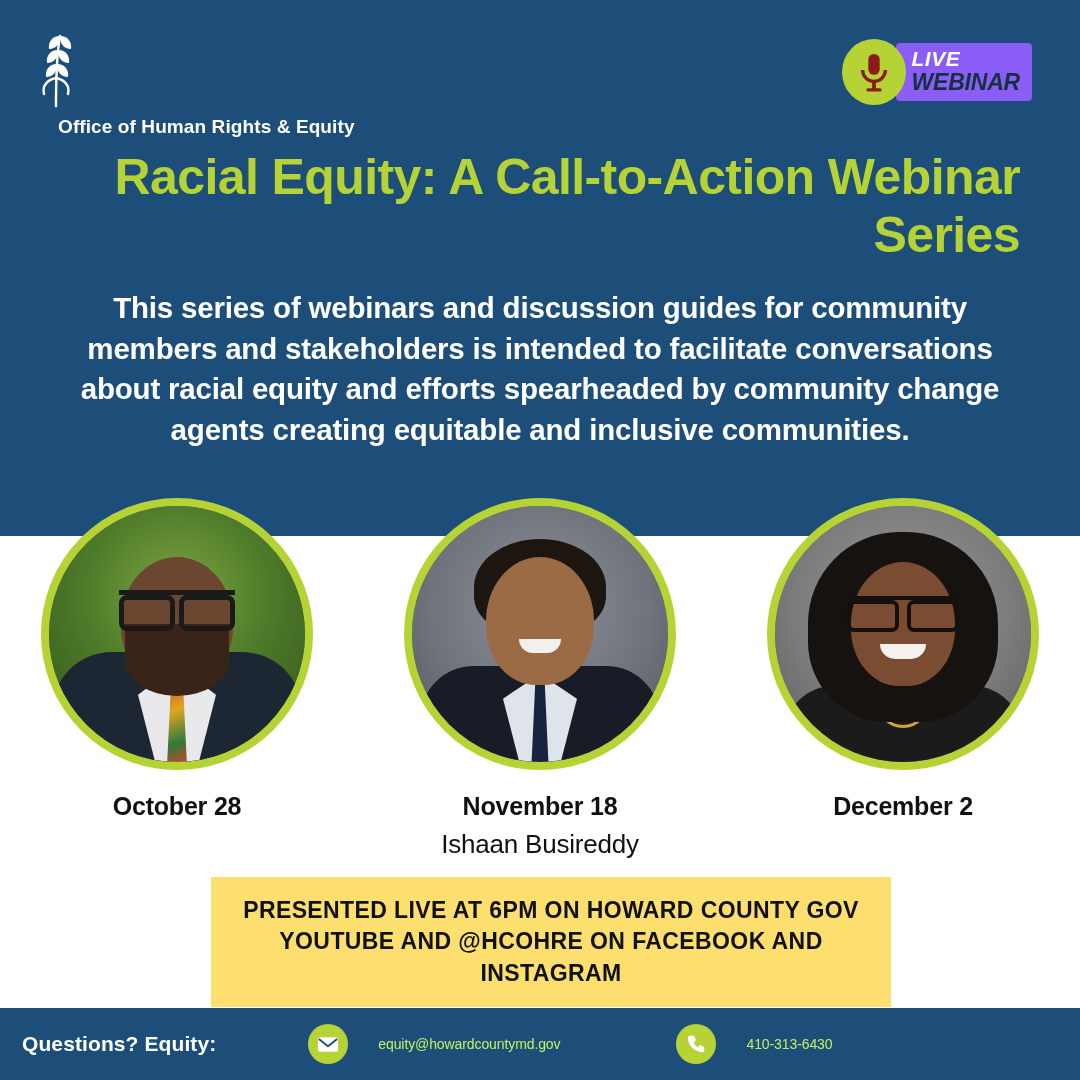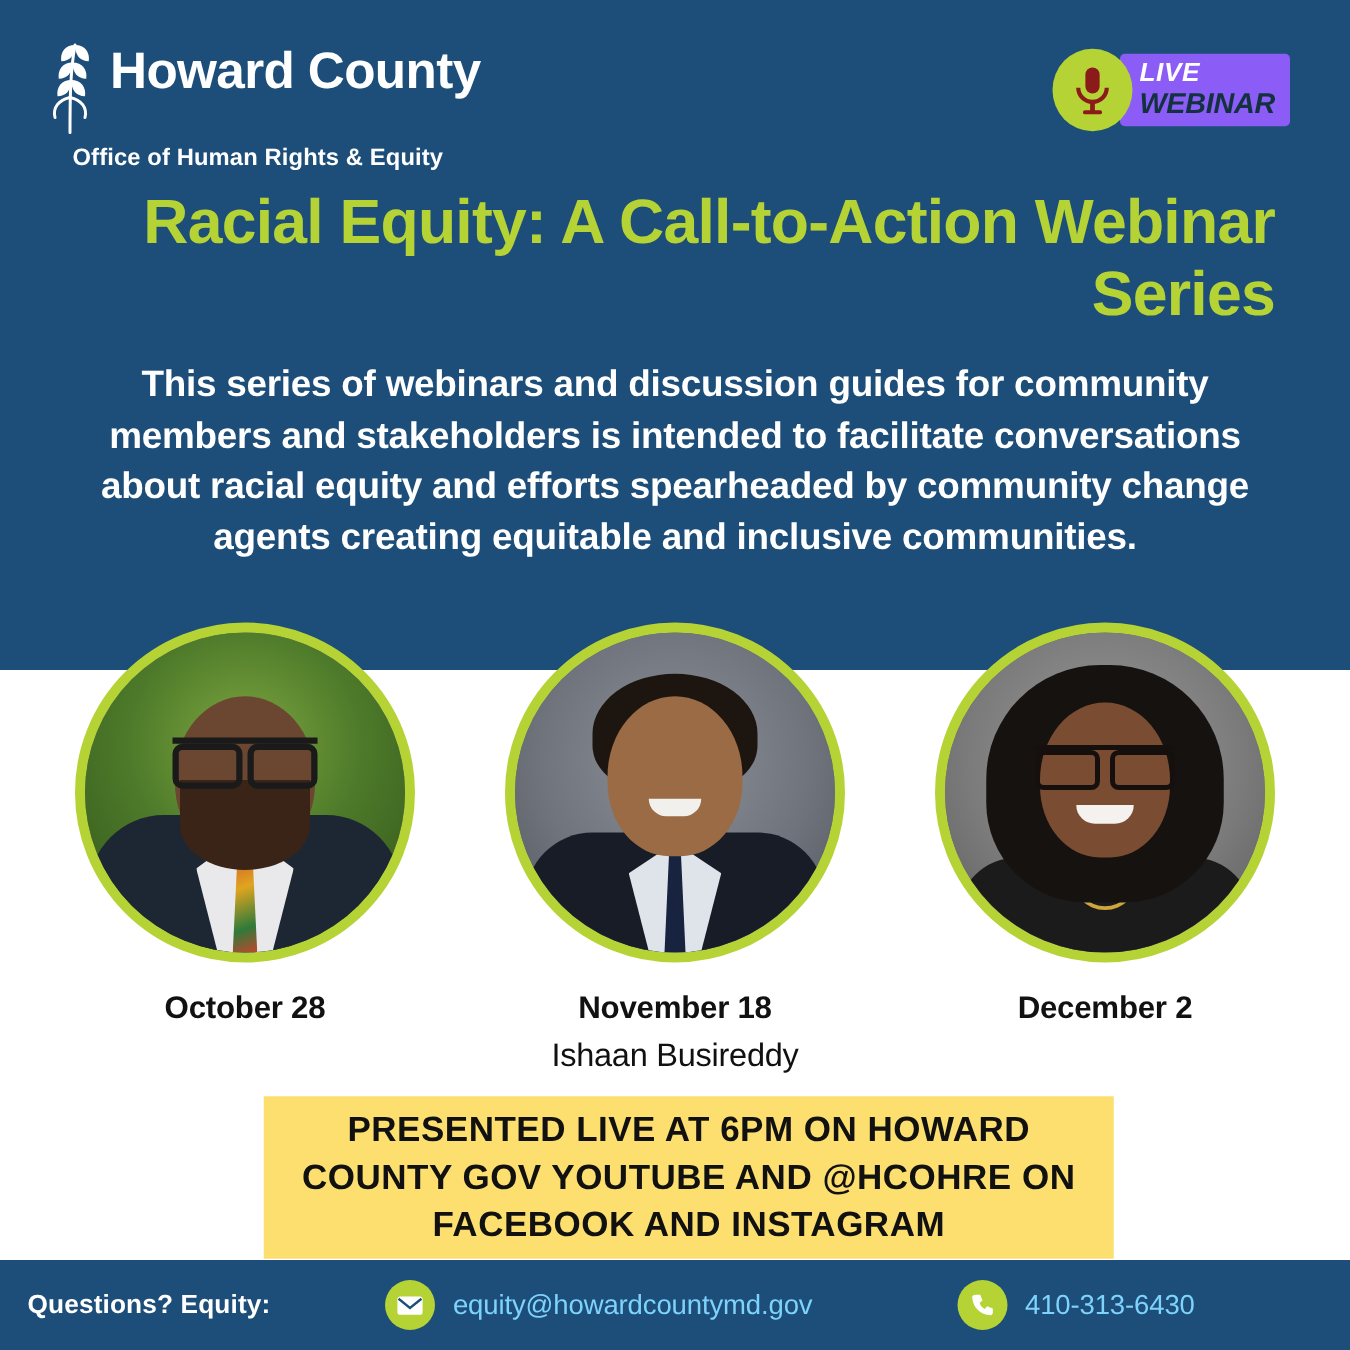--- a/index.html
+++ b/index.html
@@ -106,21 +106,21 @@
     letter-spacing: -0.2px;
   }
 
   
   .speakers {
     position: absolute;
     left: 0; top: 498px;
     width: 1080px;
     display: flex;
     justify-content: center;
-    gap: 48px;
+    gap: 67px;
   }
   .speaker { width: 296px; text-align: center; }
   .avatar-ring {
     width: 272px; height: 272px;
     border-radius: 50%;
     border: 8px solid #b5d335;
     margin: 0 auto;
     overflow: hidden;
     position: relative;
     background: #6b6b6b;
@@ -176,21 +176,21 @@
   .callout {
     position: absolute;
     left: 211px; top: 877px;
     width: 680px; height: 130px;
     background: #fcdf6f;
     display: flex; align-items: center; justify-content: center;
     text-align: center;
     padding: 0 22px;
   }
   .callout-text {
-    font-size: 28px;
+    font-size: 23px;
     font-weight: bold;
     color: #111111;
     line-height: 1.35;
     letter-spacing: 0.4px;
     text-transform: uppercase;
   }
 
   
   .footer {
     position: absolute;
@@ -211,23 +211,23 @@
   }
   .footer-item.email { margin-left: 92px; }
   .footer-item.phone { margin-left: 116px; }
   .circ-icon {
     width: 40px; height: 40px; border-radius: 50%;
     background: #b5d335;
     display: flex; align-items: center; justify-content: center;
     flex: 0 0 40px;
   }
   .footer-text {
-    margin-left: 14px;
-    font-size: 22px;
-    color: #7dd3fc;
+    margin-left: 30px;
+    font-size: 14px;
+    color: #bef264;
     letter-spacing: -0.1px;
   }
 </style>
 </head>
 <body>
 
 <div class="poster">
 
   <div class="top-panel">
 
@@ -241,23 +241,20 @@
               <path d="M30 14 C38 14 42 20 41 27 C34 27 30 22 30 14 Z" fill="#ffffff" stroke="none"></path>
               <path d="M28 28 C20 28 16 34 17 41 C24 41 28 36 28 28 Z" fill="#ffffff" stroke="none"></path>
               <path d="M28 28 C36 28 40 34 39 41 C32 41 28 36 28 28 Z" fill="#ffffff" stroke="none"></path>
               <path d="M27 42 C19 42 15 48 16 55 C23 55 27 50 27 42 Z" fill="#ffffff" stroke="none"></path>
               <path d="M27 42 C35 42 39 48 38 55 C31 55 27 50 27 42 Z" fill="#ffffff" stroke="none"></path>
               <path d="M26 56 C17 58 12 64 14 72"></path>
               <path d="M26 56 C35 58 40 64 38 72"></path>
             </g>
           </svg>
         </span>
-        <span class="logo-text">
-          <div class="logo-title">Howard County</div>
-        </span>
       </div>
       <div class="logo-sub">Office of Human Rights &amp; Equity</div>
     </div>
 
     <div class="live-badge">
       <span class="mic-circle">
         <svg viewBox="0 0 40 44" width="38" height="42" aria-hidden="true">
           <rect x="14" y="3" width="12" height="22" rx="6" fill="#8b1a1a"></rect>
           <path d="M8 20 a12 12 0 0 0 24 0" fill="none" stroke="#8b1a1a" stroke-width="3.5"></path>
           <rect x="18" y="32" width="4" height="8" fill="#8b1a1a"></rect>

